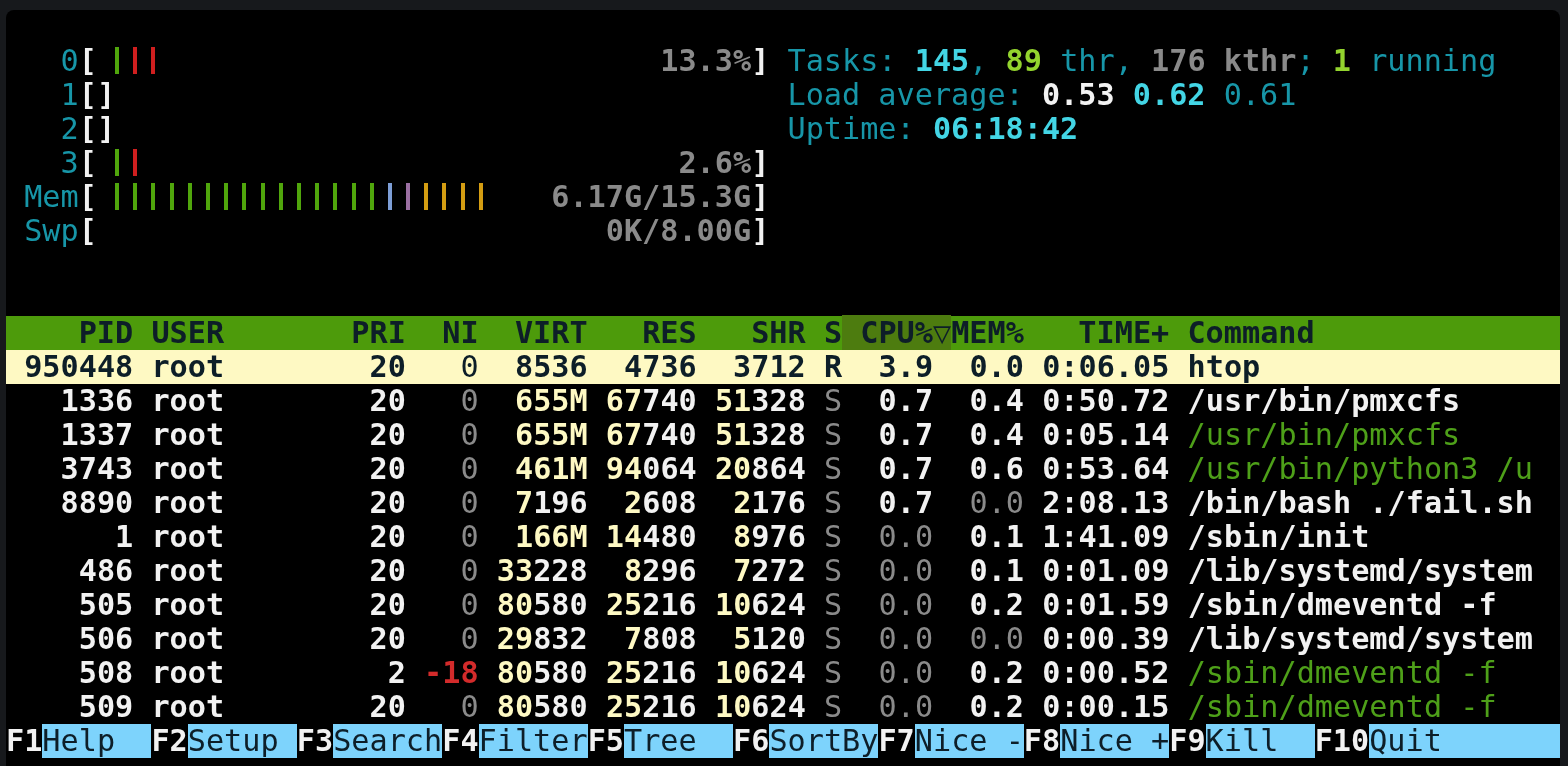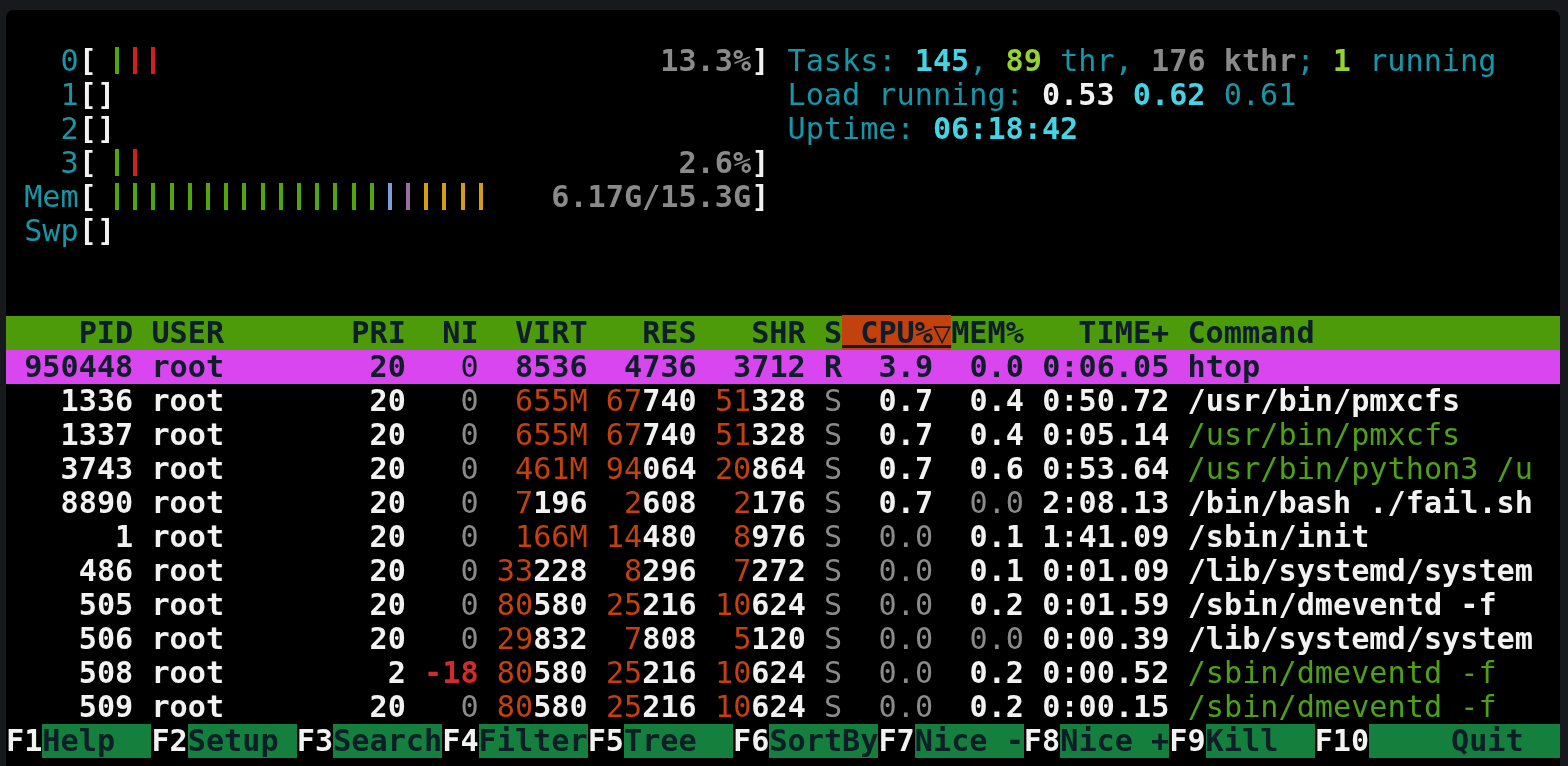--- a/index.html
+++ b/index.html
@@ -5,21 +5,21 @@
   html,body{margin:0;padding:0;}
   body{width:1568px;height:766px;background:#17191c;overflow:hidden;position:relative;}
   .term{
     position:absolute;left:6px;top:10px;width:1554px;height:756px;background:#000;
     font-family:"DejaVu Sans Mono",monospace;font-size:30.2px;line-height:34px;
     font-weight:700;color:#f2f2f2;border-radius:8px 8px 0 0;
   }
   .line{height:34px;white-space:pre;position:relative;}
   
   .teal  {color:#1796a8;font-weight:400;}
-  .tealb {color:#c2410c;font-weight:400;}
+  .tealb {color:#fef9c3;font-weight:700;}
   .cyanb {color:#43d5e5;font-weight:700;}
   .whiteb{color:#f2f2f2;font-weight:700;}
   .gray  {color:#8a8a8a;font-weight:400;}
   .grayb {color:#8a8a8a;font-weight:700;}
   .greenb{color:#93d42e;font-weight:700;}
   .gcmd  {color:#4ea019;font-weight:400;}
   .red   {color:#d32b2b;font-weight:700;}
   
   .mlabel{display:inline-block;width:4ch;text-align:right;}
   .meter-content{display:inline-block;position:relative;width:36ch;height:34px;vertical-align:top;}
@@ -31,43 +31,43 @@
   
   .summary{position:absolute;left:43ch;top:34px;}
   
   .tabsline{padding-left:2ch;}
   .tab{display:inline-block;color:#0d1e28;font-weight:700;padding:0 1ch;}
   .tab-active{background:#4d9b0b;margin-top:39px;}
   .tab-io{background:#ec4899;margin-left:1ch;}
   
   .thead{background:#4d9b0b;width:100%;}
   .hdr{color:#0d1e28;font-weight:700;}
-  .sortcell{background:#c2410c;text-decoration:underline;}
-  .row.sel{background:#d946ef;}
+  .sortcell{background:#4d7c0f;}
+  .row.sel{background:#fef9c3;}
   .row.sel span{color:#0d1e28 !important;}
   
-  .fnbar{display:flex;text-align:right;}
+  .fnbar{display:flex;}
   .fkey-wrap{display:flex;}
   .fkey-wrap.grow{flex:1;}
   .fkey{color:#f2f2f2;font-weight:700;white-space:pre;}
-  .flabel{background:#15803d;color:#0d1e28;font-weight:700;white-space:pre;}
+  .flabel{background:#7dd3fc;color:#0d1e28;font-weight:400;white-space:pre;}
   .fkey-wrap.grow .flabel{flex:1;}
 </style>
 </head>
 <body>
 
 <div class="term">
   <div class="line"></div>
   <div id="meters">
       <div class="line"><span class="mlabel teal">   0</span><span class="whiteb">[</span><span class="meter-content"><i class="bar bar-green" style="left: 18.19px;"></i><i class="bar bar-red" style="left: 36.38px;"></i><i class="bar bar-red" style="left: 54.57px;"></i><span class="mval">13.3%</span></span><span class="whiteb">]</span></div>
       <div class="line"><span class="mlabel teal">   1</span><span class="whiteb">[</span><span class="whiteb">]</span></div>
       <div class="line"><span class="mlabel teal">   2</span><span class="whiteb">[</span><span class="whiteb">]</span></div>
       <div class="line"><span class="mlabel teal">   3</span><span class="whiteb">[</span><span class="meter-content"><i class="bar bar-green" style="left: 18.19px;"></i><i class="bar bar-red" style="left: 36.38px;"></i><span class="mval">2.6%</span></span><span class="whiteb">]</span></div>
       <div class="line"><span class="mlabel teal"> Mem</span><span class="whiteb">[</span><span class="meter-content"><i class="bar bar-green" style="left: 18.19px;"></i><i class="bar bar-green" style="left: 36.38px;"></i><i class="bar bar-green" style="left: 54.57px;"></i><i class="bar bar-green" style="left: 72.76px;"></i><i class="bar bar-green" style="left: 90.95px;"></i><i class="bar bar-green" style="left: 109.14px;"></i><i class="bar bar-green" style="left: 127.33px;"></i><i class="bar bar-green" style="left: 145.52px;"></i><i class="bar bar-green" style="left: 163.71px;"></i><i class="bar bar-green" style="left: 181.9px;"></i><i class="bar bar-green" style="left: 200.09px;"></i><i class="bar bar-green" style="left: 218.28px;"></i><i class="bar bar-green" style="left: 236.47px;"></i><i class="bar bar-green" style="left: 254.66px;"></i><i class="bar bar-green" style="left: 272.85px;"></i><i class="bar bar-blue" style="left: 291.04px;"></i><i class="bar bar-purple" style="left: 309.23px;"></i><i class="bar bar-yellow" style="left: 327.42px;"></i><i class="bar bar-yellow" style="left: 345.61px;"></i><i class="bar bar-yellow" style="left: 363.8px;"></i><i class="bar bar-yellow" style="left: 381.99px;"></i><span class="mval">6.17G/15.3G</span></span><span class="whiteb">]</span></div>
-      <div class="line"><span class="mlabel teal"> Swp</span><span class="whiteb">[</span><span class="whiteb">]</span></div>
+      <div class="line"><span class="mlabel teal"> Swp</span><span class="whiteb">[</span><span class="meter-content"><span class="mval">0K/8.00G</span></span><span class="whiteb">]</span></div>
     </div>
   <div class="line"></div>
 
   <div class="line tabsline"><span class="tab tab-active">Main</span><span class="tab tab-io">I/O</span></div>
 
   <div class="line thead" id="thead"><span class="hdr">    PID</span><span class="hdr"> </span><span class="hdr">USER     </span><span class="hdr">  PRI</span><span class="hdr">  NI</span><span class="hdr">  VIRT</span><span class="hdr">   RES</span><span class="hdr">   SHR</span><span class="hdr"> S</span><span class="hdr sortcell"><span class="hdr"> CPU%</span><span class="hdr">▽</span></span><span class="hdr">MEM%</span><span class="hdr">   TIME+</span><span class="hdr"> </span><span class="hdr">Command</span></div>
   <div id="rows">
       <div class="line row sel"><span><span> </span><span class="whiteb">950448</span></span><span> </span><span><span class="whiteb">root</span><span>     </span></span><span><span>   </span><span class="whiteb">20</span></span><span><span>   </span><span class="gray">0</span></span><span><span>  </span><span class="whiteb">8536</span></span><span><span>  </span><span class="whiteb">4736</span></span><span><span>  </span><span class="whiteb">3712</span></span><span><span> </span><span class="whiteb">R</span></span><span><span>  </span><span class="whiteb">3.9</span></span><span> </span><span><span> </span><span class="whiteb">0.0</span></span><span><span> </span><span class="whiteb">0:06.05</span></span><span> </span><span><span class="whiteb">htop</span></span></div>
       <div class="line row"><span><span>   </span><span class="whiteb">1336</span></span><span> </span><span><span class="whiteb">root</span><span>     </span></span><span><span>   </span><span class="whiteb">20</span></span><span><span>   </span><span class="gray">0</span></span><span><span>  </span><span class="tealb">655M</span></span><span><span> </span><span class="tealb">67</span><span class="whiteb">740</span></span><span><span> </span><span class="tealb">51</span><span class="whiteb">328</span></span><span><span> </span><span class="gray">S</span></span><span><span>  </span><span class="whiteb">0.7</span></span><span> </span><span><span> </span><span class="whiteb">0.4</span></span><span><span> </span><span class="whiteb">0:50.72</span></span><span> </span><span><span class="whiteb">/usr/bin/pmxcfs</span></span></div>
       <div class="line row"><span><span>   </span><span class="whiteb">1337</span></span><span> </span><span><span class="whiteb">root</span><span>     </span></span><span><span>   </span><span class="whiteb">20</span></span><span><span>   </span><span class="gray">0</span></span><span><span>  </span><span class="tealb">655M</span></span><span><span> </span><span class="tealb">67</span><span class="whiteb">740</span></span><span><span> </span><span class="tealb">51</span><span class="whiteb">328</span></span><span><span> </span><span class="gray">S</span></span><span><span>  </span><span class="whiteb">0.7</span></span><span> </span><span><span> </span><span class="whiteb">0.4</span></span><span><span> </span><span class="whiteb">0:05.14</span></span><span> </span><span><span class="gcmd">/usr/bin/pmxcfs</span></span></div>
@@ -78,16 +78,16 @@
       <div class="line row"><span><span>    </span><span class="whiteb">505</span></span><span> </span><span><span class="whiteb">root</span><span>     </span></span><span><span>   </span><span class="whiteb">20</span></span><span><span>   </span><span class="gray">0</span></span><span><span> </span><span class="tealb">80</span><span class="whiteb">580</span></span><span><span> </span><span class="tealb">25</span><span class="whiteb">216</span></span><span><span> </span><span class="tealb">10</span><span class="whiteb">624</span></span><span><span> </span><span class="gray">S</span></span><span><span>  </span><span class="gray">0.0</span></span><span> </span><span><span> </span><span class="whiteb">0.2</span></span><span><span> </span><span class="whiteb">0:01.59</span></span><span> </span><span><span class="whiteb">/sbin/dmeventd -f</span></span></div>
       <div class="line row"><span><span>    </span><span class="whiteb">506</span></span><span> </span><span><span class="whiteb">root</span><span>     </span></span><span><span>   </span><span class="whiteb">20</span></span><span><span>   </span><span class="gray">0</span></span><span><span> </span><span class="tealb">29</span><span class="whiteb">832</span></span><span><span>  </span><span class="tealb">7</span><span class="whiteb">808</span></span><span><span>  </span><span class="tealb">5</span><span class="whiteb">120</span></span><span><span> </span><span class="gray">S</span></span><span><span>  </span><span class="gray">0.0</span></span><span> </span><span><span> </span><span class="gray">0.0</span></span><span><span> </span><span class="whiteb">0:00.39</span></span><span> </span><span><span class="whiteb">/lib/systemd/system</span></span></div>
       <div class="line row"><span><span>    </span><span class="whiteb">508</span></span><span> </span><span><span class="whiteb">root</span><span>     </span></span><span><span>    </span><span class="whiteb">2</span></span><span><span> </span><span class="red">-18</span></span><span><span> </span><span class="tealb">80</span><span class="whiteb">580</span></span><span><span> </span><span class="tealb">25</span><span class="whiteb">216</span></span><span><span> </span><span class="tealb">10</span><span class="whiteb">624</span></span><span><span> </span><span class="gray">S</span></span><span><span>  </span><span class="gray">0.0</span></span><span> </span><span><span> </span><span class="whiteb">0.2</span></span><span><span> </span><span class="whiteb">0:00.52</span></span><span> </span><span><span class="gcmd">/sbin/dmeventd -f</span></span></div>
       <div class="line row"><span><span>    </span><span class="whiteb">509</span></span><span> </span><span><span class="whiteb">root</span><span>     </span></span><span><span>   </span><span class="whiteb">20</span></span><span><span>   </span><span class="gray">0</span></span><span><span> </span><span class="tealb">80</span><span class="whiteb">580</span></span><span><span> </span><span class="tealb">25</span><span class="whiteb">216</span></span><span><span> </span><span class="tealb">10</span><span class="whiteb">624</span></span><span><span> </span><span class="gray">S</span></span><span><span>  </span><span class="gray">0.0</span></span><span> </span><span><span> </span><span class="whiteb">0.2</span></span><span><span> </span><span class="whiteb">0:00.15</span></span><span> </span><span><span class="gcmd">/sbin/dmeventd -f</span></span></div>
     </div>
 
   <div class="line fnbar" id="fnbar"><span class="fkey-wrap"><span class="fkey">F1</span><span class="flabel">Help  </span></span><span class="fkey-wrap"><span class="fkey">F2</span><span class="flabel">Setup </span></span><span class="fkey-wrap"><span class="fkey">F3</span><span class="flabel">Search</span></span><span class="fkey-wrap"><span class="fkey">F4</span><span class="flabel">Filter</span></span><span class="fkey-wrap"><span class="fkey">F5</span><span class="flabel">Tree  </span></span><span class="fkey-wrap"><span class="fkey">F6</span><span class="flabel">SortBy</span></span><span class="fkey-wrap"><span class="fkey">F7</span><span class="flabel">Nice -</span></span><span class="fkey-wrap"><span class="fkey">F8</span><span class="flabel">Nice +</span></span><span class="fkey-wrap"><span class="fkey">F9</span><span class="flabel">Kill  </span></span><span class="fkey-wrap grow"><span class="fkey">F10</span><span class="flabel">Quit  </span></span></div>
 
   <div class="summary" id="summary">
       <div class="line"><span class="teal">Tasks: </span><span class="cyanb">145</span><span class="teal">, </span><span class="greenb">89</span><span class="teal"> thr</span><span class="teal">, </span><span class="grayb">176</span><span class="grayb"> kthr</span><span class="teal">; </span><span class="greenb">1</span><span class="teal"> running</span></div>
-      <div class="line"><span class="teal">Load running: </span><span class="whiteb">0.53 </span><span class="cyanb">0.62 </span><span class="teal">0.61</span></div>
+      <div class="line"><span class="teal">Load average: </span><span class="whiteb">0.53 </span><span class="cyanb">0.62 </span><span class="teal">0.61</span></div>
       <div class="line"><span class="teal">Uptime: </span><span class="cyanb">06:18:42</span></div>
     </div>
 </div>
 
 </body></html>

